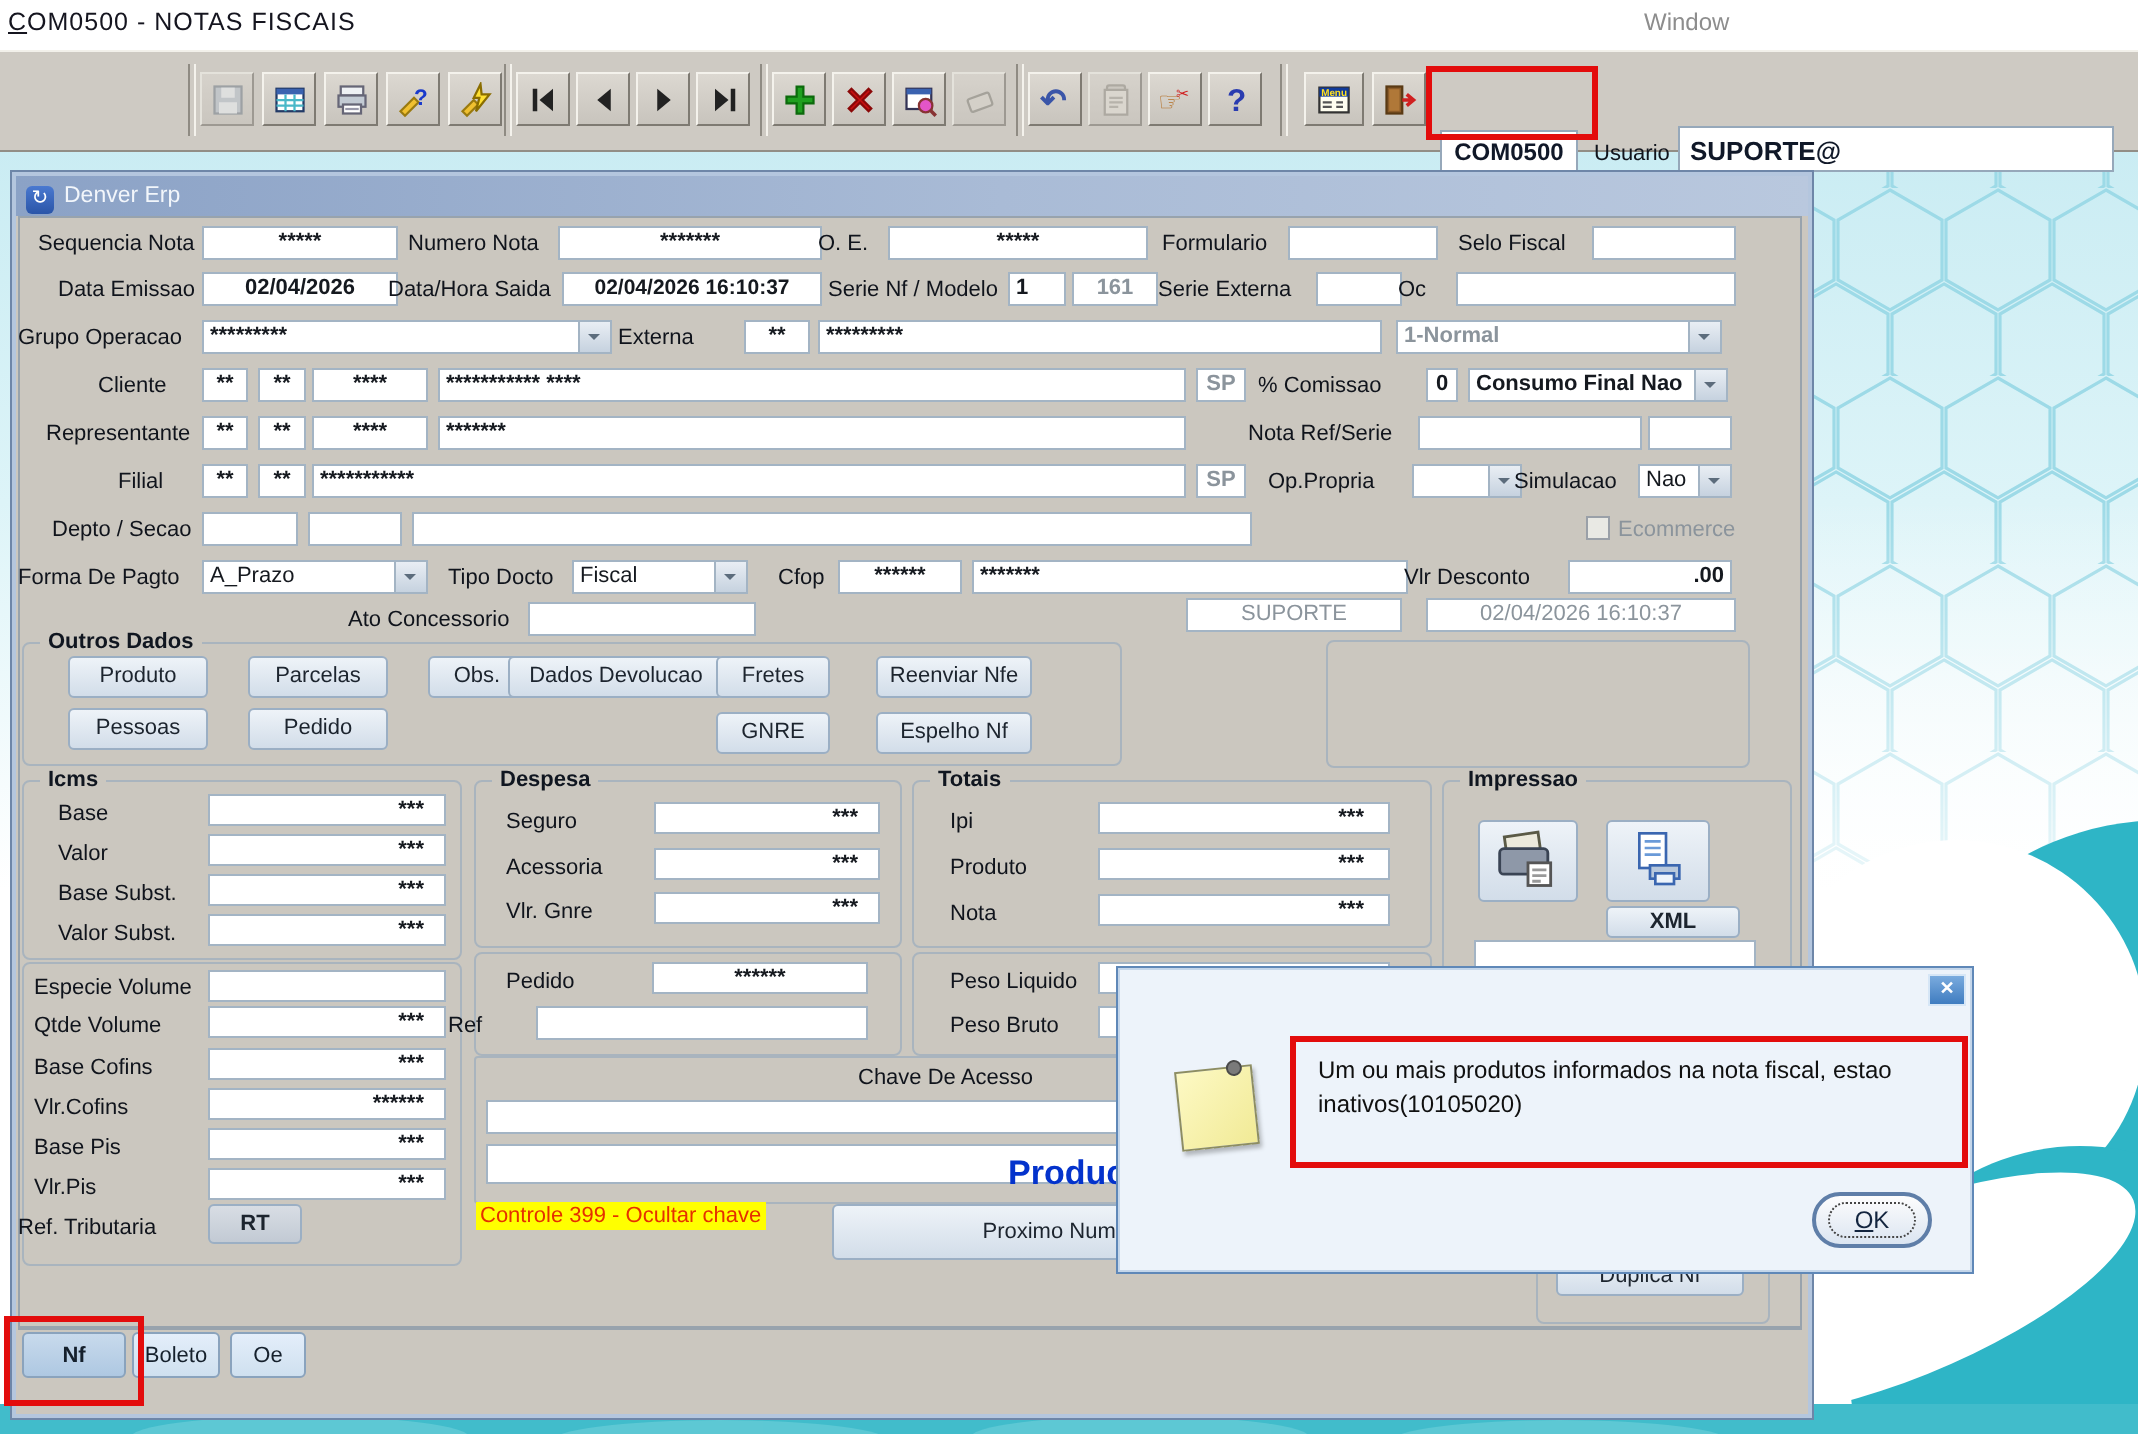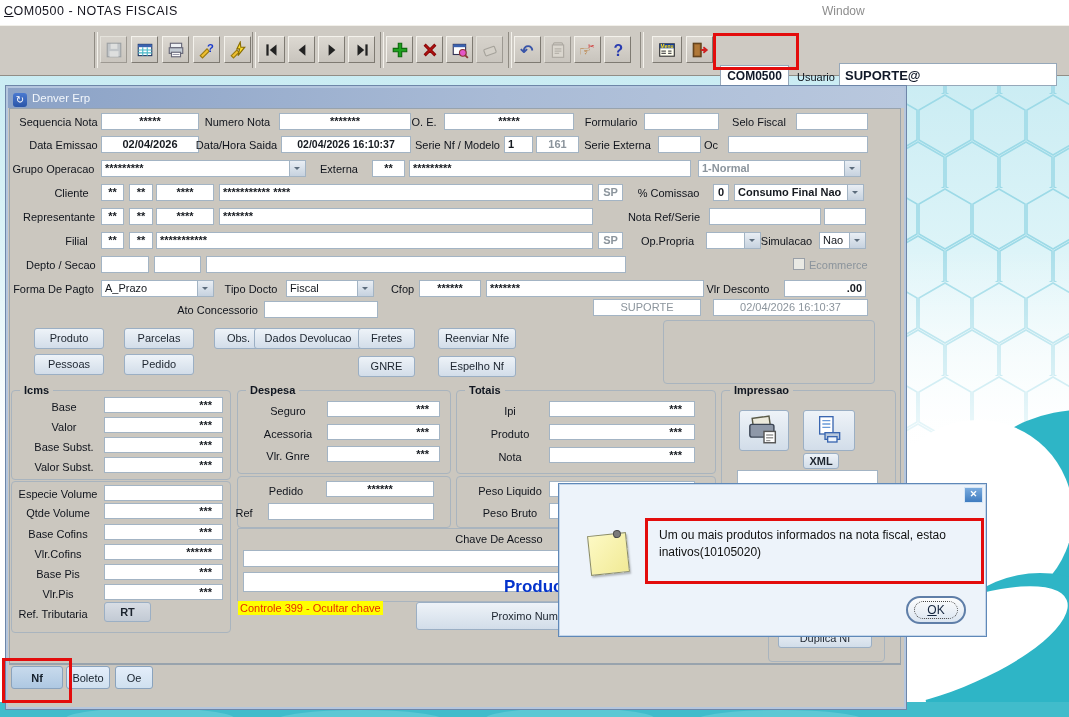--- a/index.html
+++ b/index.html
@@ -19,21 +19,21 @@
   .sep{position:absolute;top:6px;width:2px;height:36px;border-left:1px solid #8f8b83;border-right:1px solid #f4f2ec;}
   .comfld{position:absolute;left:720px;top:39px;width:67px;height:20px;background:#fff;border:1px solid #96a8ba;text-align:center;font-weight:bold;font-size:12px;line-height:20px;color:#101828;}
   .usrlbl{position:absolute;left:797px;top:45px;font-size:11px;color:#10141c;}
   .usrfld{position:absolute;left:839px;top:37px;width:218px;height:23px;background:#fff;border:1px solid #96a8ba;font-weight:bold;font-size:13px;line-height:23px;padding-left:5px;color:#101828;box-sizing:border-box;}
   
   .win{position:absolute;left:5px;top:85px;width:900px;height:623px;z-index:10;border:1px solid #6e86a8;background:#cbc7bf;box-shadow:0 0 0 2px #b4c6de inset;}
   .wtitle{position:absolute;left:2px;top:2px;right:2px;height:20px;background:linear-gradient(90deg,#8ba2c6,#a9bbd6 55%,#b9c8de);color:#f2f6fb;font-size:11.5px;line-height:20px;padding-left:24px;}
   .wicon{position:absolute;left:5px;top:5px;width:14px;height:14px;background:linear-gradient(#4a79d0,#2a55a8);border-radius:3px;color:#fff;font-size:10px;line-height:14px;text-align:center;}
   .wbody{position:absolute;left:3px;top:22px;width:894px;height:598px;background:#cbc7bf;}
   .panelmain{position:absolute;left:0;top:0;width:892px;height:556px;border:1px solid #98a3ad;box-sizing:border-box;}
-  .L{position:absolute;font-size:11px;line-height:13px;color:#10141c;text-align:center;white-space:nowrap;}
+  .L{position:absolute;font-size:11px;line-height:13px;color:#10141c;text-align:left;white-space:nowrap;}
   .F{position:absolute;height:17px;background:#fff;border:1px solid #a3b4c4;box-sizing:border-box;font-weight:bold;font-size:11px;line-height:15px;padding:0 3px;color:#15191f;white-space:nowrap;overflow:hidden;}
   .C{text-align:center;} .R{text-align:right;}
   .G{color:#8b949c;}
   .DD{padding-right:17px;}
   .da{position:absolute;right:0;top:0;bottom:0;width:15px;background:linear-gradient(#e9eef4,#c6d2df);border-left:1px solid #a3b4c4;}
   .da::after{content:"";position:absolute;left:4px;top:6px;border:3.5px solid transparent;border-top-color:#5c6c7c;}
   .GB{position:absolute;border:1px solid #a9b4be;border-radius:4px;}
   .CAP{position:absolute;top:-7px;left:8px;background:#cbc7bf;padding:0 4px;font-size:11px;font-weight:bold;color:#101620;white-space:nowrap;}
   .BTN{position:absolute;background:linear-gradient(#eef3f8,#d2dde9);border:1px solid #9bafc4;border-radius:3px;font-size:11px;color:#1c242e;text-align:center;cursor:default;box-sizing:border-box;}
   .cb{position:absolute;width:12px;height:12px;background:#e9e9e4;border:1px solid #9aa0a8;box-sizing:border-box;}
@@ -311,20 +311,23 @@
       <div class="F C" style="left:410px;top:172px;width:62px">******</div>
       <div class="F" style="left:477px;top:172px;width:218px">*******</div>
       <div class="L" style="left:693px;top:175px;width:72px">Vlr Desconto</div>
       <div class="F R" style="left:775px;top:172px;width:82px">.00</div>
 
       <div class="L" style="left:165px;top:196px;width:87px">Ato Concessorio</div>
       <div class="F" style="left:255px;top:193px;width:114px"></div>
       <div class="F C G" style="left:584px;top:191px;width:108px;font-weight:normal">SUPORTE</div>
       <div class="F C G" style="left:704px;top:191px;width:155px;font-weight:normal">02/04/2026 16:10:37</div>
 
+      <div class="GB" style="left:2px;top:213px;width:548px;height:60px">
+        <div class="CAP">Outros Dados</div>
+      </div>
       <div class="BTN" style="left:25px;top:220px;width:70px;height:21px;line-height:19px">Produto</div>
       <div class="BTN" style="left:115px;top:220px;width:70px;height:21px;line-height:19px">Parcelas</div>
       <div class="BTN" style="left:205px;top:220px;width:49px;height:21px;line-height:19px">Obs.</div>
       <div class="BTN" style="left:245px;top:220px;width:108px;height:21px;line-height:19px">Dados Devolucao</div>
       <div class="BTN" style="left:349px;top:220px;width:57px;height:21px;line-height:19px">Fretes</div>
       <div class="BTN" style="left:429px;top:220px;width:78px;height:21px;line-height:19px">Reenviar Nfe</div>
       <div class="BTN" style="left:25px;top:246px;width:70px;height:21px;line-height:19px">Pessoas</div>
       <div class="BTN" style="left:115px;top:246px;width:70px;height:21px;line-height:19px">Pedido</div>
       <div class="BTN" style="left:349px;top:248px;width:57px;height:21px;line-height:19px">GNRE</div>
       <div class="BTN" style="left:429px;top:248px;width:78px;height:21px;line-height:19px">Espelho Nf</div>
@@ -406,21 +409,21 @@
             <rect x="2" y="8" width="17" height="9" rx="1.5" fill="#8e98a8" stroke="#3a4454"></rect>
             <rect x="12" y="13" width="8" height="8" fill="#fff" stroke="#555"></rect>
             <path d="M13.5 15.5h5M13.5 17.5h5M13.5 19.5h3" stroke="#999"></path>
           </svg></div>
       <div class="BTN" style="left:794px;top:302px;width:52px;height:41px"><svg viewBox="0 0 24 24" width="32" height="34" style="margin-top:2px">
             <rect x="5" y="2" width="10" height="13" fill="#fff" stroke="#3a66b0"></rect>
             <path d="M7 5h6M7 7.5h6M7 10h6" stroke="#6a9ad8"></path>
             <rect x="9" y="14" width="11" height="5" fill="#b8c8dc" stroke="#3a66b0"></rect>
             <rect x="11" y="17" width="7" height="4" fill="#eef4fb" stroke="#3a66b0"></rect>
           </svg></div>
-      <div class="BTN" style="left:794px;top:345px;width:36px;height:16px;line-height:14px;font-weight:bold">XML</div>
+      <div class="BTN" style="left:794px;top:345px;width:67px;height:16px;line-height:14px;font-weight:bold">XML</div>
       <div class="F" style="left:728px;top:362px;width:141px;height:14px"></div>
 
       <div class="GB" style="left:759px;top:500px;width:115px;height:52px"></div>
       <div class="BTN" style="left:769px;top:520px;width:94px;height:20px;line-height:18px">Duplica Nf</div>
 
       <div class="tabline"></div>
       <div class="tab act" style="left:2px;width:52px">Nf</div>
       <div class="tab" style="left:57px;width:44px">Boleto</div>
       <div class="tab" style="left:106px;width:38px">Oe</div>
     </div>

